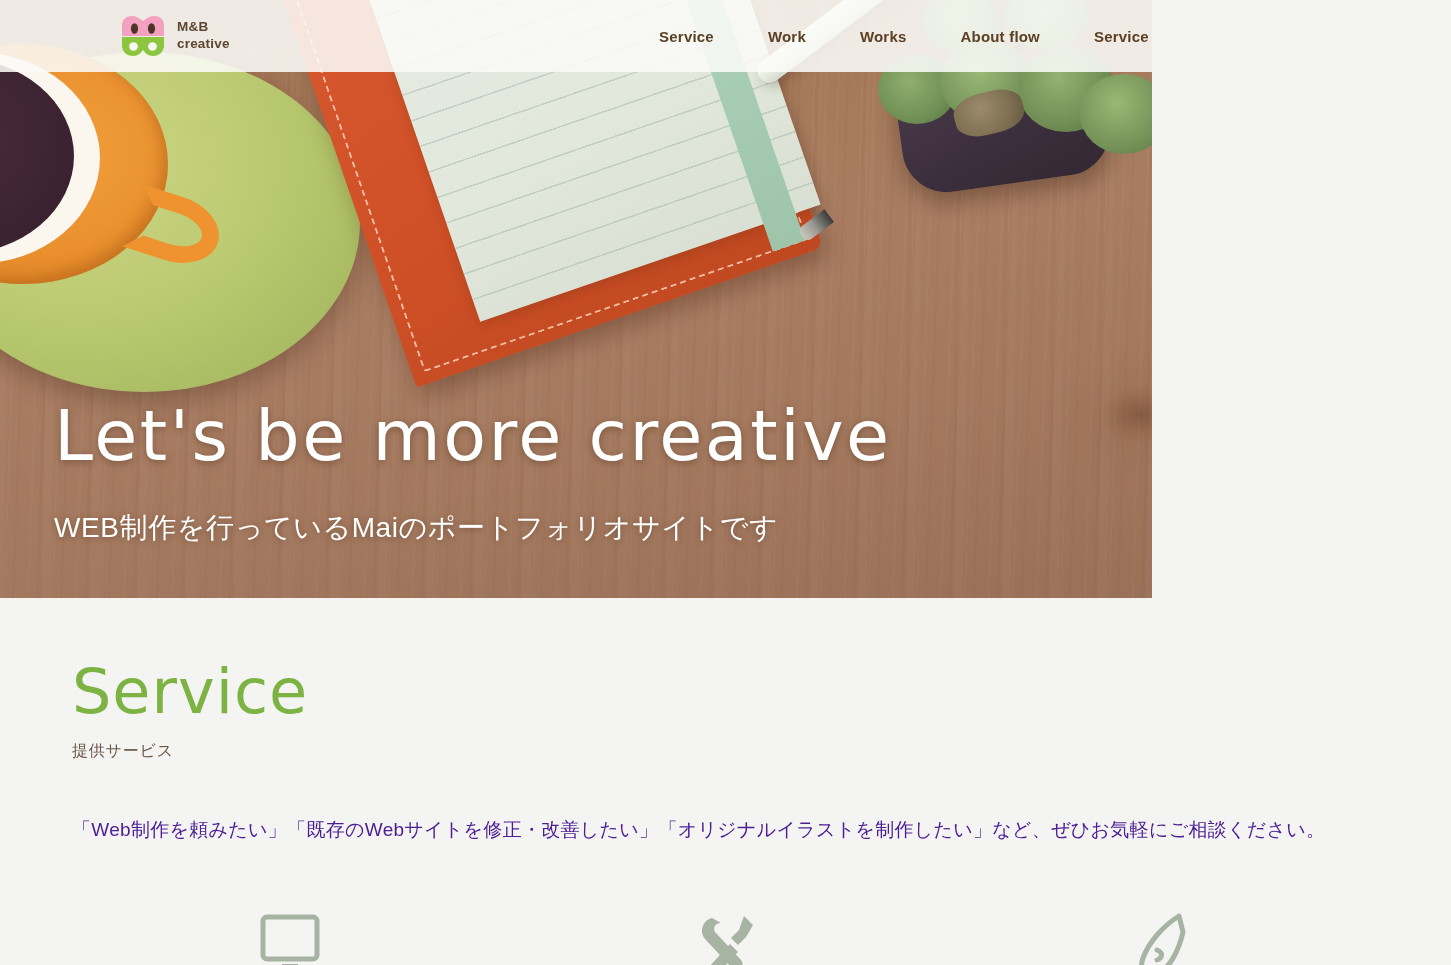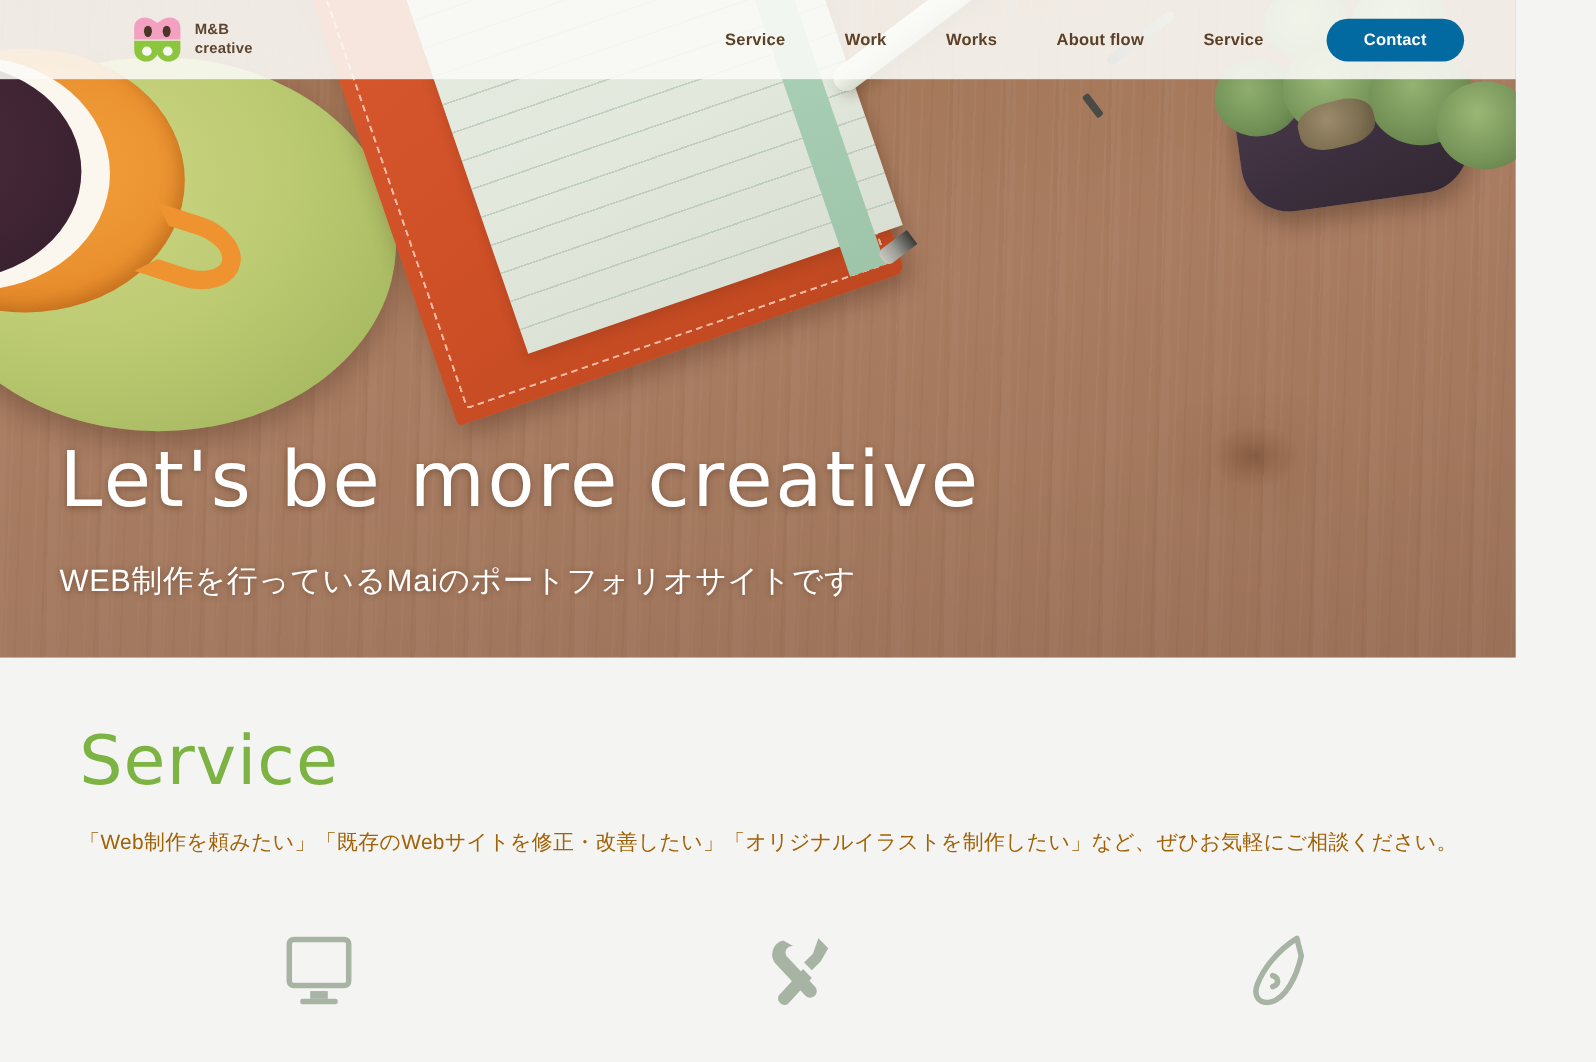--- a/index.html
+++ b/index.html
@@ -7,21 +7,21 @@
   html, body {
     width:1451px; height:965px;
     overflow:hidden;
     font-family:"Liberation Sans","DejaVu Sans",sans-serif;
     background:#f4f4f3;
   }
 
   
   .hero{
     position:relative;
-    width:1378px;
+    width:1152px;
     height:598px;
     overflow:hidden;
   }
   .hero-photo{
     position:absolute; inset:0;
     background:
       
       linear-gradient(180deg, rgba(140,110,95,.18) 0%, rgba(150,115,95,.30) 55%, rgba(150,118,100,.34) 100%),
       
       repeating-linear-gradient(92deg,
@@ -249,24 +249,24 @@
     line-height:1.15;
     font-family:"DejaVu Sans","Liberation Sans",sans-serif;
   }
   .sec-ja{
     color:#6b5645;
     font-size:16px;
     letter-spacing:.8px;
     margin-top:14px;
   }
   .sec-lead{
-    color:#a16207;
+    color:#4c1d95;
     font-size:19px;
     letter-spacing:.3px;
-    margin-top:24px;
+    margin-top:52px;
     line-height:1.7;
   }
   .cards{
     display:flex;
     margin-top:56px;
   }
   .card{
     flex:1 1 0;
     display:flex;
     flex-direction:column;
@@ -349,20 +349,21 @@
       <span>WEB制作を行っているMaiのポートフォリオサイトです</span><br>
     </p>
   </div>
 
 </section>
 
 <section class="section">
   <div class="wrap">
 
     <h2 class="sec-en">Service</h2>
+    <p class="sec-ja">提供サービス</p>
     <p class="sec-lead">「Web制作を頼みたい」「既存のWebサイトを修正・改善したい」「オリジナルイラストを制作したい」など、ぜひお気軽にご相談ください。</p>
 
     <div class="cards">
 
       <div class="card">
         <div class="card-icon">
           <svg width="68" height="68" viewBox="0 0 68 68" aria-hidden="true">
             <rect x="7" y="5" width="54" height="42" rx="4" ry="4" fill="none" stroke="#a7b3a3" stroke-width="5"></rect>
             <rect x="26" y="52" width="16" height="7" fill="#a7b3a3"></rect>
             <rect x="17" y="59" width="34" height="5" rx="2" fill="#a7b3a3"></rect>

